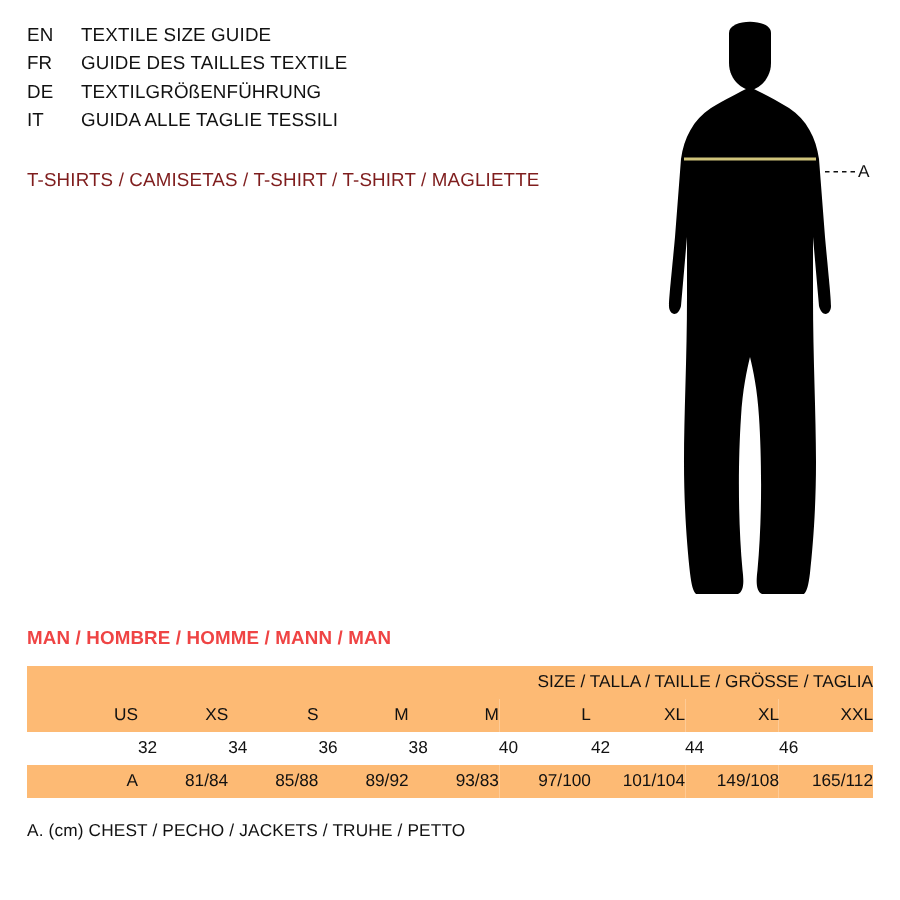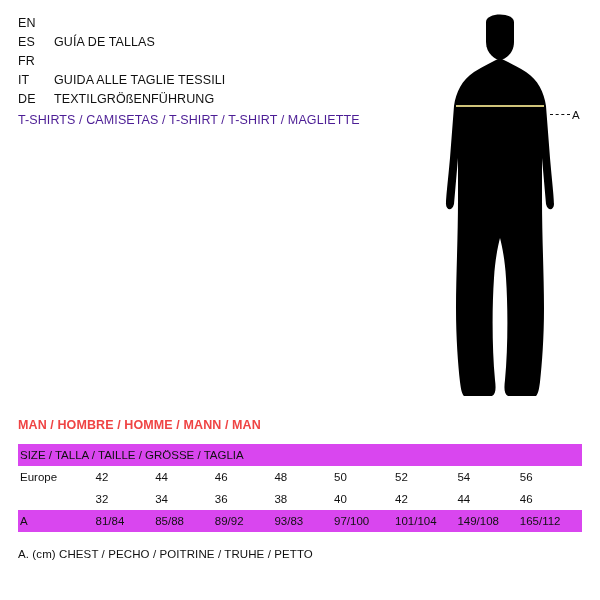--- a/index.html
+++ b/index.html
@@ -49,21 +49,21 @@
   .cat-block {
     position: absolute;
     left: 18px;
     top: 110px;
     width: 420px;
   }
   .cat-line {
     font-size: 12.5px;
     line-height: 20px;
     letter-spacing: .1px;
-    color: #4c1d95;
+    color: #7f1d1d;
   }
 
   
   .figure-wrap {
     position: absolute;
     left: 400px;
     top: 8px;
     width: 200px;
     height: 400px;
   }
@@ -107,21 +107,22 @@
     font-size: 11.5px;
     color: #111;
   }
   table.sizes td, table.sizes th {
     padding: 3px 0 3px 0;
     text-align: left;
     font-weight: normal;
     line-height: 16px;
   }
   table.sizes tr.shaded td {
-    background: #d946ef;
+    background: #fdba74;
+    text-align: right;
   }
   table.sizes tr.plain td {
     background: #ffffff;
   }
   .col-label { width: 86px; padding-left: 2px !important; }
   .col-v { width: 68px; }
 
   .foot-note {
     position: absolute;
     left: 18px;
@@ -132,35 +133,33 @@
   }
 </style>
 </head>
 <body>
 
 <div class="page">
 
   <div class="legend">
     <div class="legend-row">
       <span class="legend-code">EN</span>
-    </div>
-    <div class="legend-row">
-      <span class="legend-code">ES</span>
-      <span class="legend-text">GUÍA DE TALLAS</span>
+      <span class="legend-text">TEXTILE SIZE GUIDE</span>
     </div>
     <div class="legend-row">
       <span class="legend-code">FR</span>
+      <span class="legend-text">GUIDE DES TAILLES TEXTILE</span>
+    </div>
+    <div class="legend-row">
+      <span class="legend-code">DE</span>
+      <span class="legend-text">TEXTILGRÖßENFÜHRUNG</span>
     </div>
     <div class="legend-row">
       <span class="legend-code">IT</span>
       <span class="legend-text">GUIDA ALLE TAGLIE TESSILI</span>
-    </div>
-    <div class="legend-row">
-      <span class="legend-code">DE</span>
-      <span class="legend-text">TEXTILGRÖßENFÜHRUNG</span>
     </div>
   </div>
 
   <div class="cat-block">
     <div class="cat-line">T-SHIRTS / CAMISETAS / T-SHIRT / T-SHIRT / MAGLIETTE</div>
   </div>
 
   <div class="figure-wrap">
     <svg width="200" height="400" viewBox="0 0 200 400">
 
@@ -202,30 +201,30 @@
     <div class="marker-label">A</div>
   </div>
 
   <div class="man-head">MAN / HOMBRE / HOMME / MANN / MAN</div>
 
   <table class="sizes">
     <tbody>
         <tr class="shaded">
       <td class="col-label" colspan="9">SIZE / TALLA / TAILLE / GRÖSSE / TAGLIA</td>
     </tr>
-    <tr class="plain">
-      <td class="col-label">Europe</td>
-      <td class="col-v">42</td>
-      <td class="col-v">44</td>
-      <td class="col-v">46</td>
-      <td class="col-v">48</td>
-      <td class="col-v">50</td>
-      <td class="col-v">52</td>
-      <td class="col-v">54</td>
-      <td class="col-v">56</td>
+    <tr class="shaded">
+      <td class="col-label">US</td>
+      <td class="col-v">XS</td>
+      <td class="col-v">S</td>
+      <td class="col-v">M</td>
+      <td class="col-v">M</td>
+      <td class="col-v">L</td>
+      <td class="col-v">XL</td>
+      <td class="col-v">XL</td>
+      <td class="col-v">XXL</td>
     </tr>
     <tr class="plain">
       <td class="col-label"></td>
       <td class="col-v">32</td>
       <td class="col-v">34</td>
       <td class="col-v">36</td>
       <td class="col-v">38</td>
       <td class="col-v">40</td>
       <td class="col-v">42</td>
       <td class="col-v">44</td>
@@ -238,15 +237,15 @@
       <td class="col-v">89/92</td>
       <td class="col-v">93/83</td>
       <td class="col-v">97/100</td>
       <td class="col-v">101/104</td>
       <td class="col-v">149/108</td>
       <td class="col-v">165/112</td>
     </tr>
   </tbody>
     </table>
 
-  <div class="foot-note">A. (cm) CHEST / PECHO / POITRINE / TRUHE / PETTO</div>
+  <div class="foot-note">A. (cm) CHEST / PECHO / JACKETS / TRUHE / PETTO</div>
 
 </div>
 
 </body></html>

